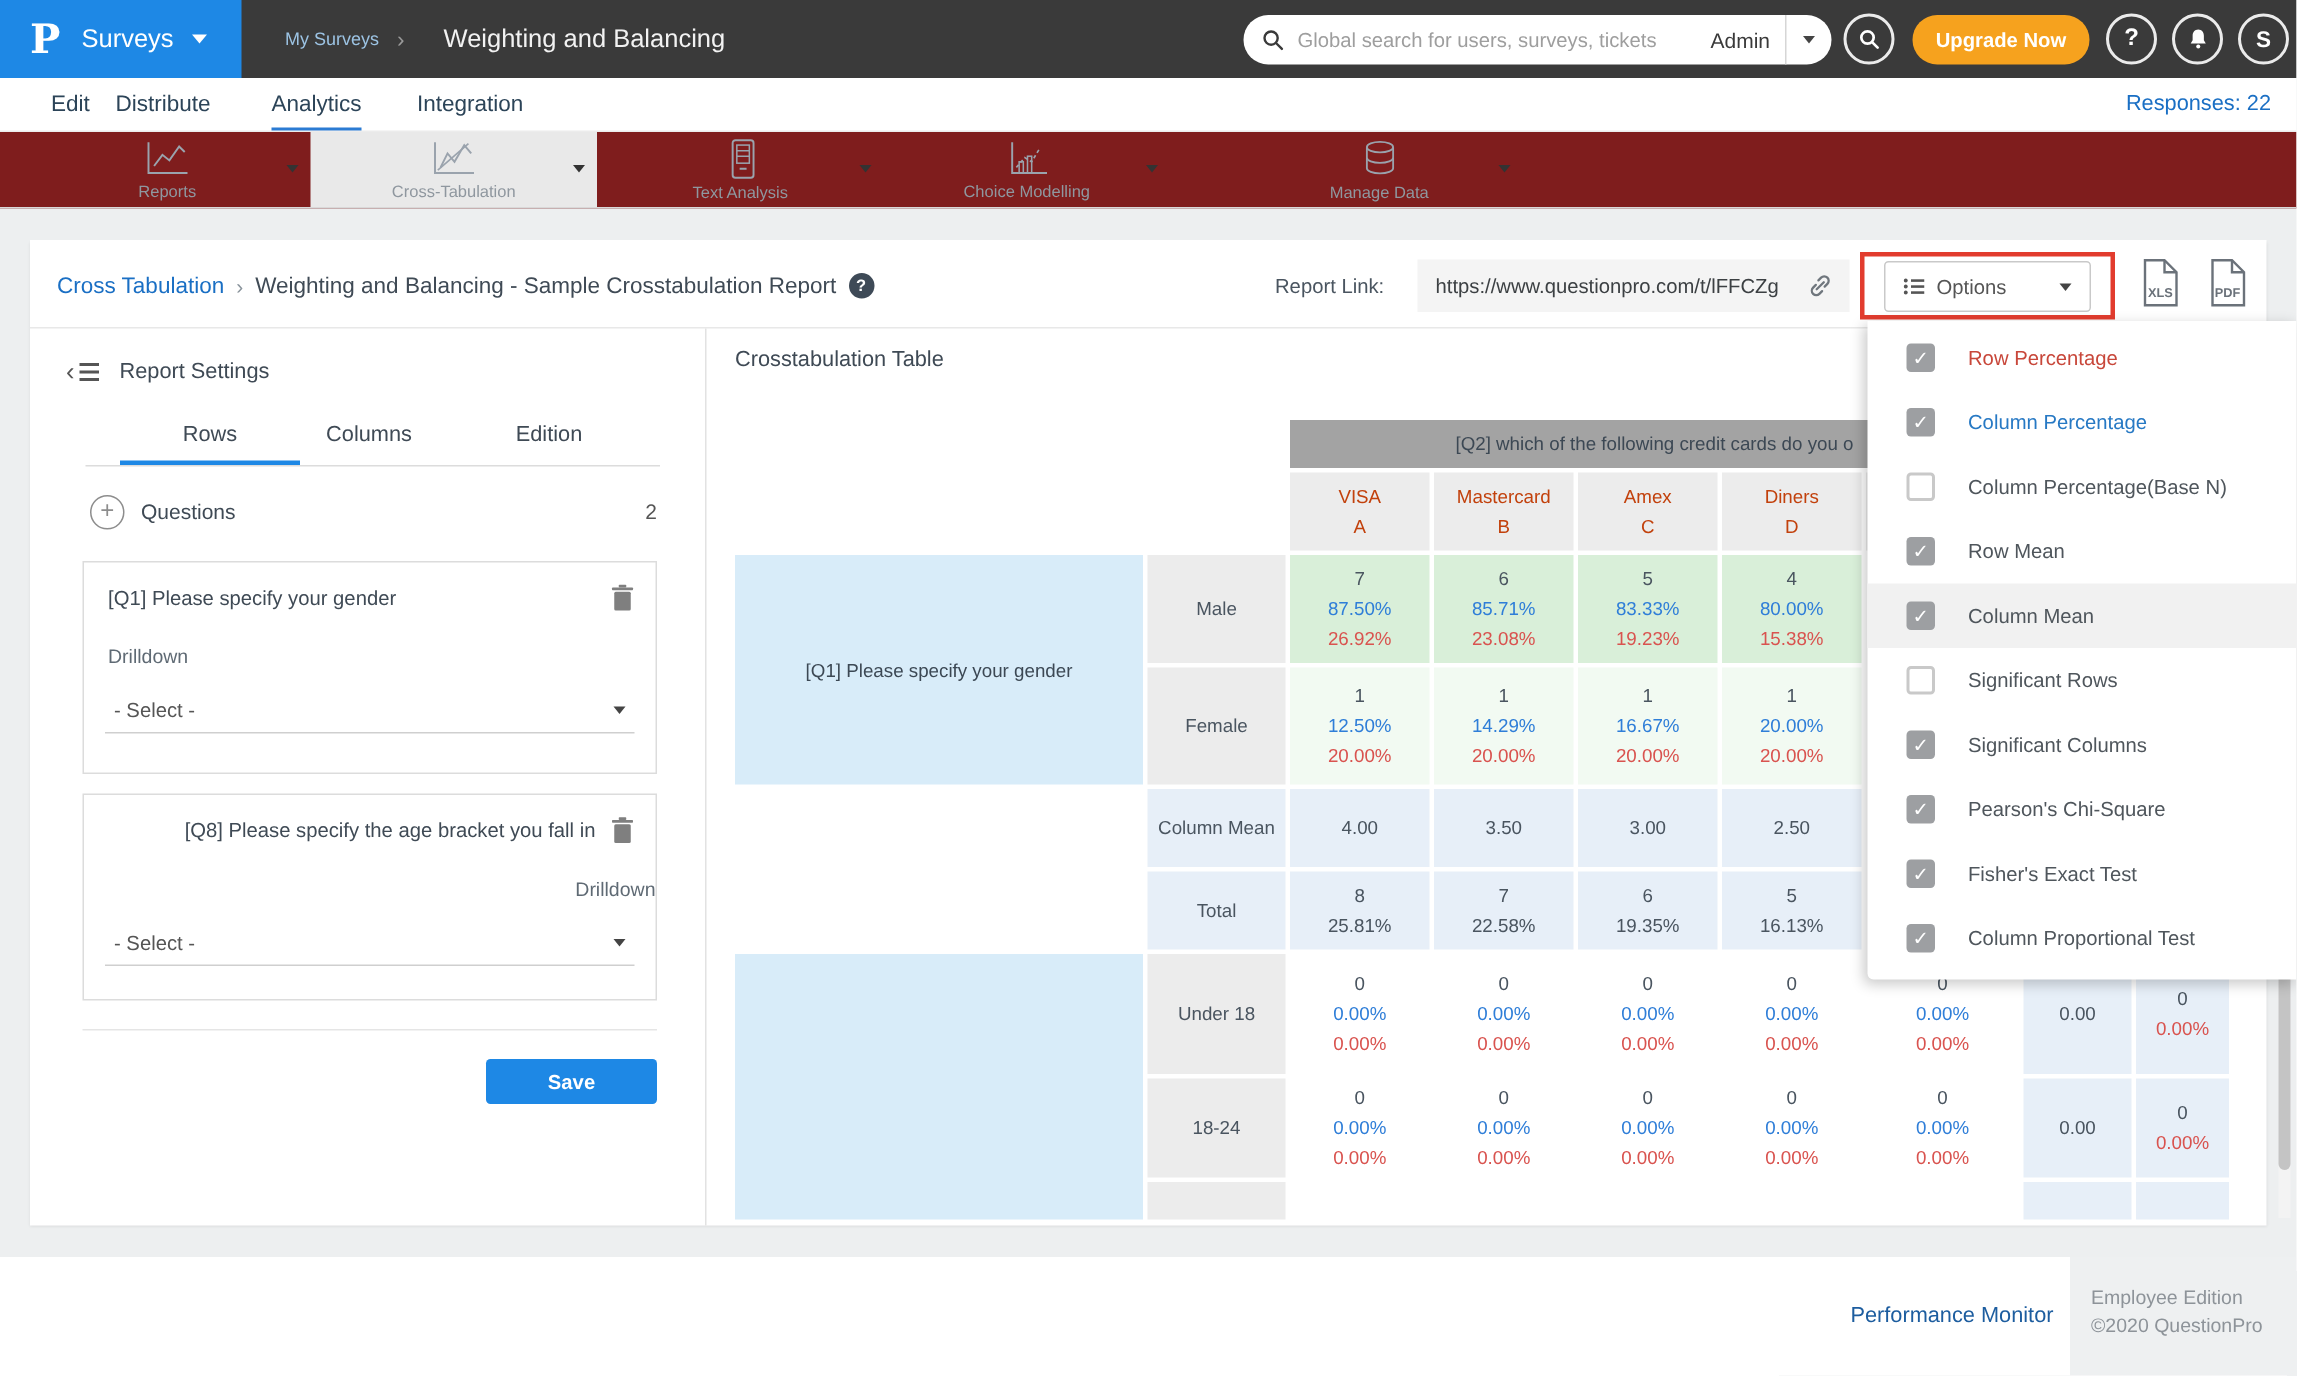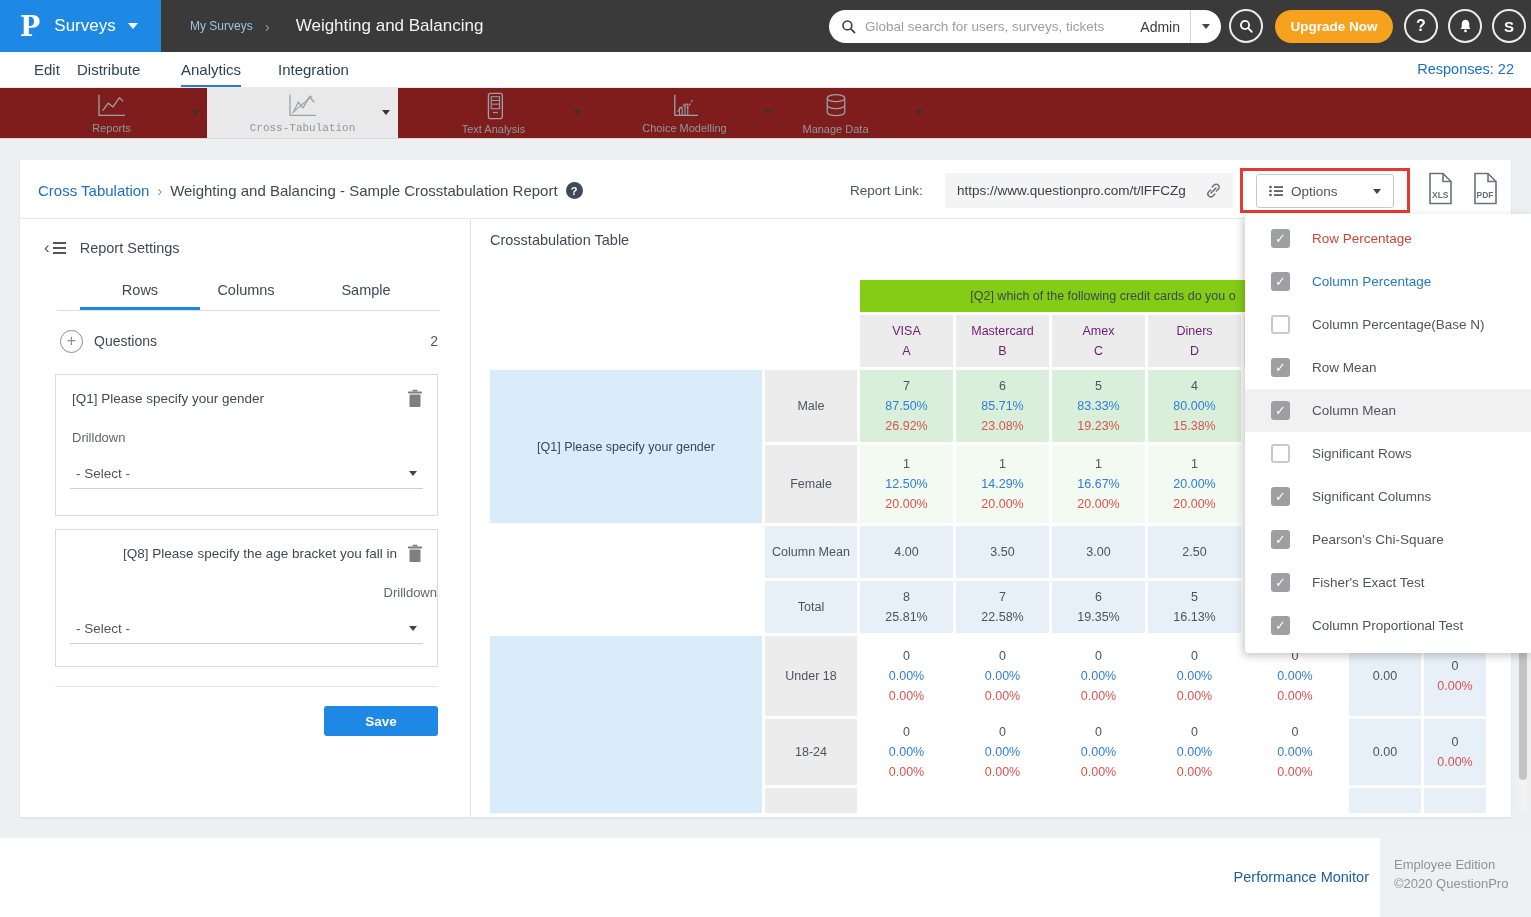--- a/index.html
+++ b/index.html
@@ -108,22 +108,22 @@
               z-index:3; font-family:"Liberation Sans",sans-serif; }
 
   
   .xt-title { position:absolute; left:490px; top:232px; font-size:14.5px; color:#3f4a55; z-index:3; }
   .table-wrap { position:absolute; left:487px; top:277px; width:1016px; height:536px; overflow:hidden; z-index:3; }
   table.xtab { border-spacing:3px; table-layout:fixed; background:transparent; }
   .xtab td { text-align:center; vertical-align:middle; font-size:12.5px; line-height:20px; overflow:hidden; }
   .r-banner td { height:32px; } .r-head td { height:52px; } .r-male td { height:72px; }
   .r-female td { height:78px; } .r-cm td { height:52px; } .r-total td { height:52px; }
   .r-u18 td { height:80px; } .r-1824 td { height:66px; } .r-part td { height:40px; }
-  .c-banner { background:#84cc16; color:#3c4854; font-size:13.5px; white-space:nowrap; }
-  .c-head { background:#ececec; color:#701a75; font-size:13px; line-height:20px; }
+  .c-banner { background:#a3a3a3; color:#3c4854; font-size:13.5px; white-space:nowrap; }
+  .c-head { background:#ececec; color:#c2410c; font-size:13px; line-height:20px; }
   .c-lbl { background:#ececec; color:#4a5560; font-size:13px; }
   .c-lblblue { background:#e7eff8; color:#4a5560; font-size:13px; line-height:19px; }
   .c-q { background:#d8ecf9; color:#3c4854; font-size:13px; }
   .c-green { background:#d9efd9; }
   .c-pgreen { background:#f2faf2; }
   .c-blue { background:#e7eff8; color:#4a5560; }
   .c-white { background:#ffffff; }
   .n { color:#4a5560; } .rp { color:#2f7ed8; } .cp { color:#d9534f; }
   .vscroll { position:absolute; left:1519px; top:224px; width:8px; height:588px; background:#f3f3f3; z-index:4; }
   .vthumb { position:absolute; left:0; top:406px; width:8px; height:150px; background:#c4c4c4; border-radius:4px; cursor:grab; }
@@ -203,21 +203,21 @@
 
 <div class="toolbar">
   <div class="tool" style="left:16px;">
     <svg width="32" height="26" viewBox="0 0 34 28">
       <polyline points="3,2 3,24 31,24" fill="none" stroke="#9aa3ad" stroke-width="1.4"></polyline>
       <polyline points="7,19 13,11 18,15 25,5 29,9" fill="none" stroke="#9aa3ad" stroke-width="1.4"></polyline>
     </svg>
     <span class="tl">Reports</span>
     <span class="t-caret"></span>
   </div>
-  <div class="tool active" style="left:207px;font-family:Liberation Mono, monospace;">
+  <div class="tool active" style="left:207px;">
     <svg width="32" height="26" viewBox="0 0 34 28">
       <polyline points="3,2 3,24 31,24" fill="none" stroke="#9aa3ad" stroke-width="1.4"></polyline>
       <line x1="5" y1="22" x2="27" y2="3" stroke="#9aa3ad" stroke-width="1.2"></line>
       <polyline points="7,20 12,10 17,16 24,4 29,10" fill="none" stroke="#9aa3ad" stroke-width="1.4"></polyline>
     </svg>
     <span class="tl">Cross-Tabulation</span>
     <span class="t-caret"></span>
   </div>
   <div class="tool" style="left:398px;">
     <svg width="26" height="28" viewBox="0 0 28 30">
@@ -233,21 +233,21 @@
   <div class="tool" style="left:589px;">
     <svg width="32" height="26" viewBox="0 0 34 28">
       <polyline points="6,2 6,24 31,24" fill="none" stroke="#9aa3ad" stroke-width="1.4"></polyline>
       <polyline points="9,20 15,13 20,16 26,6" fill="none" stroke="#9aa3ad" stroke-width="1.2" stroke-dasharray="2.5 2"></polyline>
       <rect x="11" y="16" width="3" height="8" fill="none" stroke="#9aa3ad" stroke-width="1.1"></rect>
       <rect x="17" y="12" width="3" height="12" fill="none" stroke="#9aa3ad" stroke-width="1.1"></rect>
     </svg>
     <span class="tl">Choice Modelling</span>
     <span class="t-caret"></span>
   </div>
-  <div class="tool" style="left:740px;">
+  <div class="tool" style="left:824px;">
     <svg width="28" height="28" viewBox="0 0 32 30">
       <ellipse cx="16" cy="6" rx="10" ry="4" fill="none" stroke="#9aa3ad" stroke-width="1.4"></ellipse>
       <path d="M6 6 v8 c0 2.2 4.5 4 10 4 s10 -1.8 10 -4 v-8" fill="none" stroke="#9aa3ad" stroke-width="1.4"></path>
       <path d="M6 14 v8 c0 2.2 4.5 4 10 4 s10 -1.8 10 -4 v-8" fill="none" stroke="#9aa3ad" stroke-width="1.4"></path>
     </svg>
     <span class="tl">Manage Data</span>
     <span class="t-caret"></span>
   </div>
 </div>
 
@@ -303,21 +303,21 @@
         <i></i>
         <i></i>
         <i></i>
       </span>
   </span>
   <span class="rs-title">Report Settings</span>
 </div>
 <div class="tabs">
   <span class="tab active" style="left:23px;">Rows</span>
   <span class="tab" style="left:129px;">Columns</span>
-  <span class="tab" style="left:249px;">Sample</span>
+  <span class="tab" style="left:249px;">Edition</span>
 </div>
 <div class="q-row">
   <span class="plus-circ">
     <span>+</span>
   </span>
   <span class="q-lab">Questions</span>
   <span class="q-count">2</span>
 </div>
 
 <div class="q-card" style="top:374px; height:142px;">

